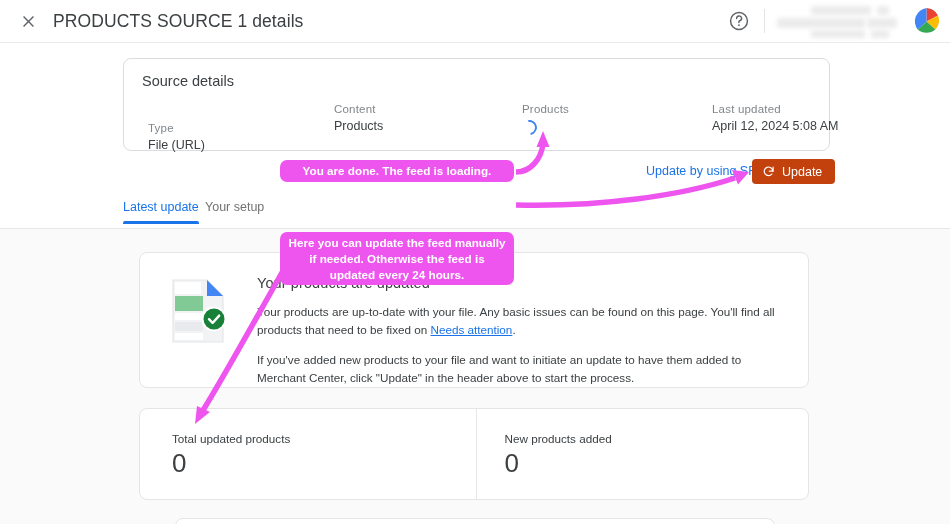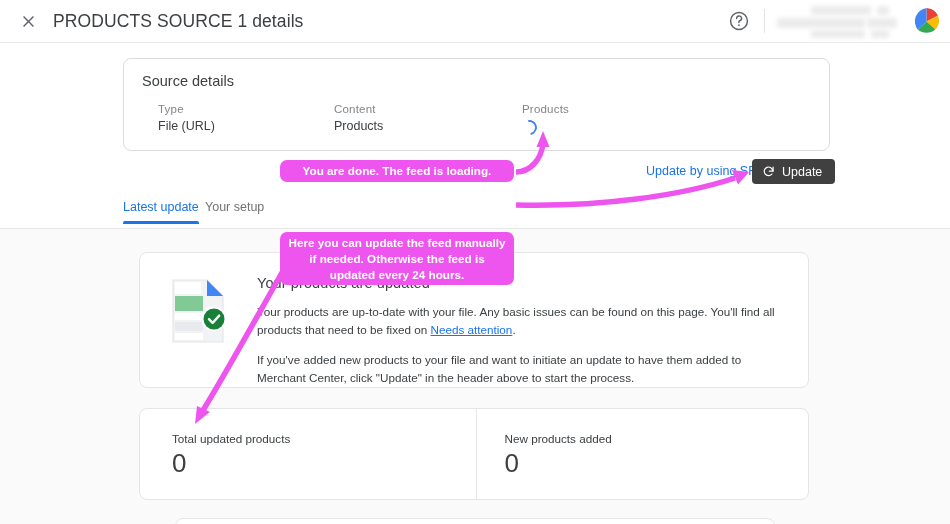--- a/index.html
+++ b/index.html
@@ -48,38 +48,38 @@
 
   
   .src-card {
     position:absolute; left:123px; top:58px; width:707px; height:93px;
     background:#fff; border:1px solid #dadce0; border-radius:8px;
   }
   .src-title { position:absolute; left:18px; top:14px; font-size:14.5px; color:#3c4043; }
   .field { position:absolute; top:44px; }
   .field .lbl { font-size:11.5px; color:#80868b; letter-spacing:.2px; white-space:nowrap; }
   .field .val { font-size:12.5px; color:#3c4043; margin-top:4px; white-space:nowrap; }
-  .f-type { left:34px; }
+  .f-type { left:24px;margin-top:19px; }
   .f-content { left:210px; }
   .f-products { left:398px; }
   .f-updated { left:588px; }
   .spinner {
     margin-top:5px; width:15px; height:15px;
     border:2px solid transparent; border-top-color:#4285f4; border-right-color:#4285f4;
     border-radius:50%; transform:rotate(35deg);
   }
 
   
   .sftp-link {
     position:absolute; left:646px; top:164px;
     font-size:12.5px; color:#1a73e8; cursor:pointer; white-space:nowrap;
   }
   .update-btn {
     position:absolute; left:752px; top:159px; height:25px;
-    background:#404040; border-radius:4px; color:#fff;
+    background:#c2410c; border-radius:4px; color:#fff;
     display:flex; align-items:center; padding:0 13px 0 10px;
     font-size:12.5px; cursor:pointer; border:none; gap:7px;
     font-family:"Liberation Sans", sans-serif;
   }
   .refresh-ico { width:13px; height:13px; display:block; }
 
   
   .tabs {
     position:absolute; left:0; top:196px; width:950px; height:33px;
     border-bottom:1px solid #e6e6e6;
@@ -193,20 +193,24 @@
     <div class="field f-content">
       <div class="lbl">Content</div>
       <div class="val">Products</div>
     </div>
 
     <div class="field f-products">
       <div class="lbl">Products</div>
       <div class="spinner"></div>
     </div>
 
+    <div class="field f-updated">
+      <div class="lbl">Last updated</div>
+      <div class="val">April 12, 2024 5:08 AM</div>
+    </div>
   </div>
 
   <div class="sftp-link">Update by using SFTP</div>
   <button class="update-btn">
     <span class="refresh-ico">
       <svg width="13" height="13" viewBox="0 0 24 24" fill="none" stroke="#fff" stroke-width="2.2" stroke-linecap="round">
         <path d="M20 11a8 8 0 1 0-1.6 5.6"></path>
         <polyline points="20.5,4 20.5,11.3 13.4,11.3" fill="none"></polyline>
       </svg>
     </span>

